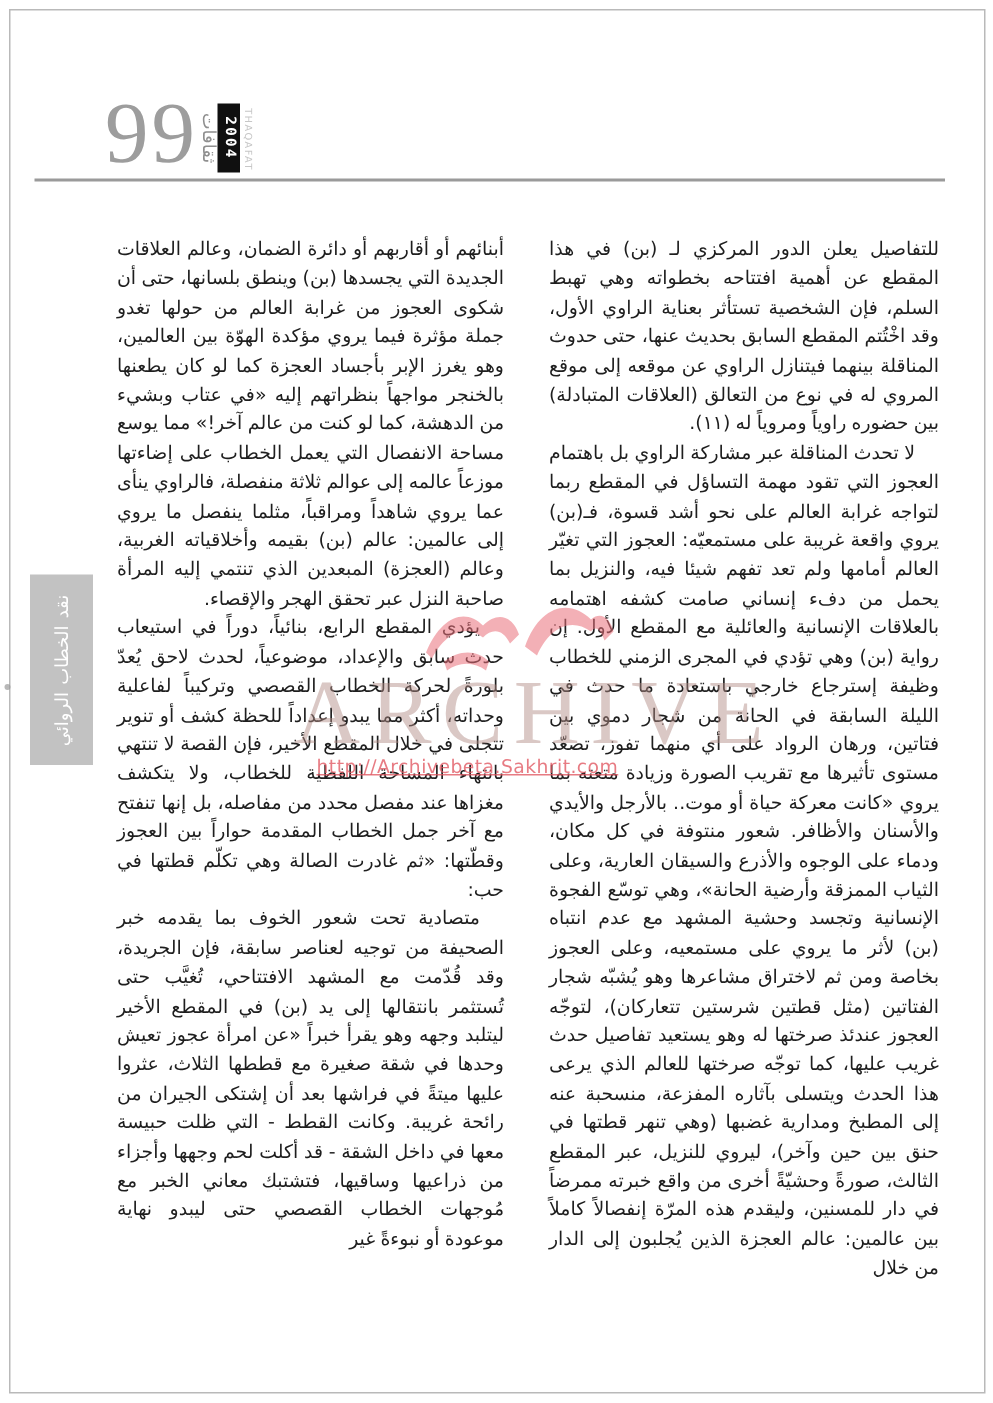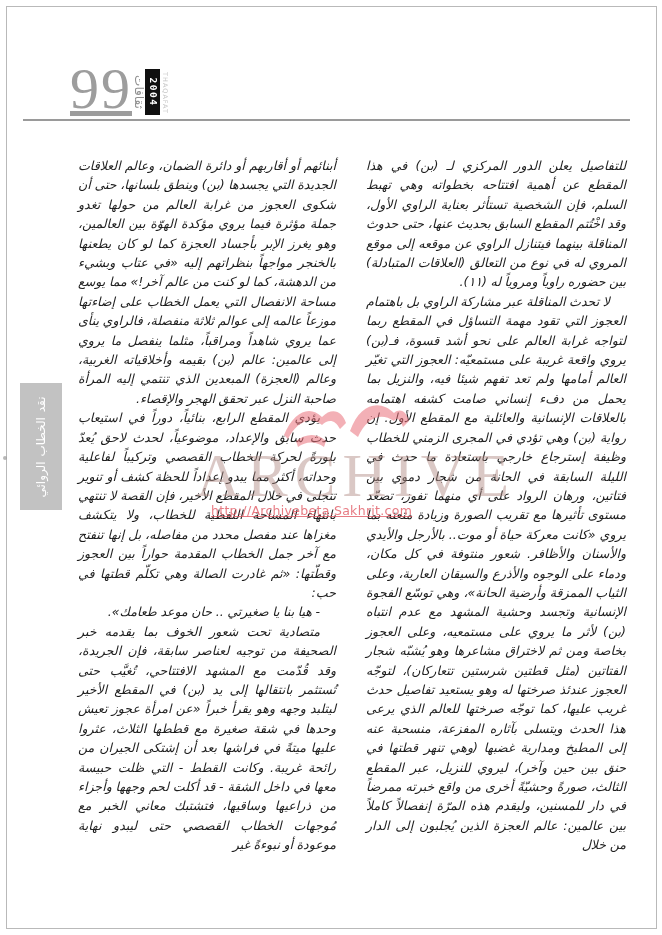--- a/index.html
+++ b/index.html
@@ -11,21 +11,21 @@
   
   .frame{
     position:absolute;left:6px;top:6px;width:649px;height:921px;
     border:1px solid #b9b9b9;
   }
   
   .page-number{
     position:absolute;left:70px;top:60px;
     font-family:"Liberation Serif", serif;
     font-size:58px;line-height:58px;font-weight:400;
-    color:#9d9d9d;letter-spacing:2px;text-decoration:underline;
+    color:#9d9d9d;letter-spacing:2px;
   }
   .vbox{position:absolute;}
   .vspan{
     position:absolute;top:50%;left:50%;
     white-space:nowrap;
   }
   .rot90{transform:translate(-50%,-50%) rotate(90deg);}
   .rotm90{transform:translate(-50%,-50%) rotate(-90deg);}
   .logo-arabic{left:131px;top:69px;width:15px;height:46px;}
   .logo-arabic .vspan{font-size:12px;color:#8f8f8f;letter-spacing:0px;}
@@ -42,21 +42,21 @@
   }
   
   .column{
     position:absolute;top:156px;
     direction:rtl;text-align:justify;
     font-size:12.6px;line-height:19.4px;
     color:#1e1e1e;word-spacing:-0.5px;
   }
   .column.rightcol{left:366px;width:260px;}
   .column.leftcol{left:78px;width:258px;}
-  .para{margin:0;padding:0;font-style:italic;}
+  .para{margin:0;padding:0;}
   .para.indent{text-indent:16px;}
   
   .side-tab{
     position:absolute;left:20px;top:383px;width:42px;height:127px;
     background:#c2c2c2;
   }
   .side-tab .vspan{
     font-size:12px;color:#ffffff;word-spacing:1px;
   }
   .speck{
@@ -98,21 +98,20 @@
 
 <div class="header-rule"></div>
 
 <div class="column rightcol">
     <p class="para">للتفاصيل يعلن الدور المركزي لـ (بن) في هذا المقطع عن أهمية افتتاحه بخطواته وهي تهبط السلم، فإن الشخصية تستأثر بعناية الراوي الأول، وقد اخْتُتم المقطع السابق بحديث عنها، حتى حدوث المناقلة بينهما فيتنازل الراوي عن موقعه إلى موقع المروي له في نوع من التعالق (العلاقات المتبادلة) بين حضوره راوياً ومروياً له (١١).</p>
     <p class="para indent">لا تحدث المناقلة عبر مشاركة الراوي بل باهتمام العجوز التي تقود مهمة التساؤل في المقطع ربما لتواجه غرابة العالم على نحو أشد قسوة، فـ(بن) يروي واقعة غريبة على مستمعيّه: العجوز التي تغيّر العالم أمامها ولم تعد تفهم شيئا فيه، والنزيل بما يحمل من دفء إنساني صامت كشفه اهتمامه بالعلاقات الإنسانية والعائلية مع المقطع الأول. إن رواية (بن) وهي تؤدي في المجرى الزمني للخطاب وظيفة إسترجاع خارجي باستعادة ما حدث في الليلة السابقة في الحانة من شجار دموي بين فتاتين، ورهان الرواد على أي منهما تفوز، تصعّد مستوى تأثيرها مع تقريب الصورة وزيادة متعته بما يروي «كانت معركة حياة أو موت.. بالأرجل والأيدي والأسنان والأظافر. شعور منتوفة في كل مكان، ودماء على الوجوه والأذرع والسيقان العارية، وعلى الثياب الممزقة وأرضية الحانة»، وهي توسّع الفجوة الإنسانية وتجسد وحشية المشهد مع عدم انتباه (بن) لأثر ما يروي على مستمعيه، وعلى العجوز بخاصة ومن ثم لاختراق مشاعرها وهو يُشبّه شجار الفتاتين (مثل قطتين شرستين تتعاركان)، لتوجّه العجوز عندئذ صرختها له وهو يستعيد تفاصيل حدث غريب عليها، كما توجّه صرختها للعالم الذي يرعى هذا الحدث ويتسلى بآثاره المفزعة، منسحبة عنه إلى المطبخ ومدارية غضبها (وهي تنهر قطتها في حنق بين حين وآخر)، ليروي للنزيل، عبر المقطع الثالث، صورةً وحشيّةً أخرى من واقع خبرته ممرضاً في دار للمسنين، وليقدم هذه المرّة إنفصالاً كاملاً بين عالمين: عالم العجزة الذين يُجلبون إلى الدار من خلال</p>
   </div>
 <div class="column leftcol">
     <p class="para">أبنائهم أو أقاربهم أو دائرة الضمان، وعالم العلاقات الجديدة التي يجسدها (بن) وينطق بلسانها، حتى أن شكوى العجوز من غرابة العالم من حولها تغدو جملة مؤثرة فيما يروي مؤكدة الهوّة بين العالمين، وهو يغرز الإبر بأجساد العجزة كما لو كان يطعنها بالخنجر مواجهاً بنظراتهم إليه «في عتاب وبشيء من الدهشة، كما لو كنت من عالم آخر!» مما يوسع مساحة الانفصال التي يعمل الخطاب على إضاءتها موزعاً عالمه إلى عوالم ثلاثة منفصلة، فالراوي ينأى عما يروي شاهداً ومراقباً، مثلما ينفصل ما يروي إلى عالمين: عالم (بن) بقيمه وأخلاقياته الغربية، وعالم (العجزة) المبعدين الذي تنتمي إليه المرأة صاحبة النزل عبر تحقق الهجر والإقصاء.</p>
     <p class="para indent">يؤدي المقطع الرابع، بنائياً، دوراً في استيعاب حدث سابق والإعداد، موضوعياً، لحدث لاحق يُعدّ بلورةً لحركة الخطاب القصصي وتركيباً لفاعلية وحداته، أكثر مما يبدو إعداداً للحظة كشف أو تنوير تتجلى في خلال المقطع الأخير، فإن القصة لا تنتهي بانتهاء المساحة اللفظية للخطاب، ولا يتكشف مغزاها عند مفصل محدد من مفاصله، بل إنها تنفتح مع آخر جمل الخطاب المقدمة حواراً بين العجوز وقطّتها: «ثم غادرت الصالة وهي تكلّم قطتها في حب:</p>
-    <p class="para indent">- هيا بنا يا صغيرتي .. حان موعد طعامك».</p>
     <p class="para indent">متصادية تحت شعور الخوف بما يقدمه خبر الصحيفة من توجيه لعناصر سابقة، فإن الجريدة، وقد قُدّمت مع المشهد الافتتاحي، تُغيَّب حتى تُستثمر بانتقالها إلى يد (بن) في المقطع الأخير ليتلبد وجهه وهو يقرأ خبراً «عن امرأة عجوز تعيش وحدها في شقة صغيرة مع قططها الثلاث، عثروا عليها ميتةً في فراشها بعد أن إشتكى الجيران من رائحة غريبة. وكانت القطط - التي ظلت حبيسة معها في داخل الشقة - قد أكلت لحم وجهها وأجزاء من ذراعيها وساقيها، فتشتبك معاني الخبر مع مُوجهات الخطاب القصصي حتى ليبدو نهاية موعودة أو نبوءةً غير</p>
   </div>
 
 <div class="side-tab">
   <span class="vspan rotm90">نقد الخطاب الروائي</span>
 </div>
 
 <div class="speck"></div>
 
 <div class="watermark">

